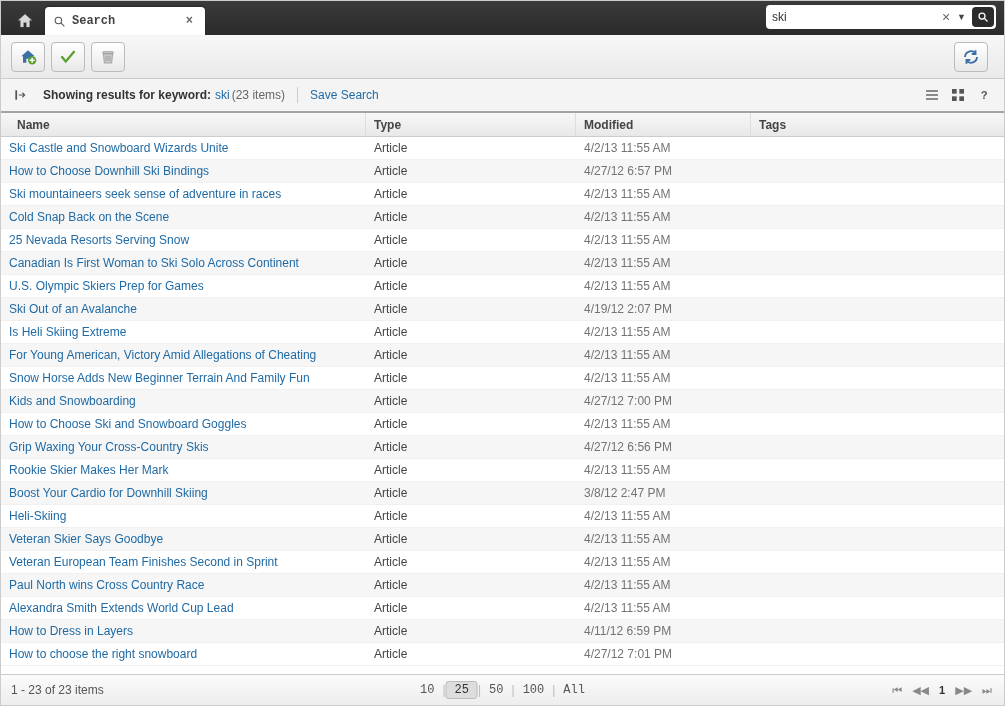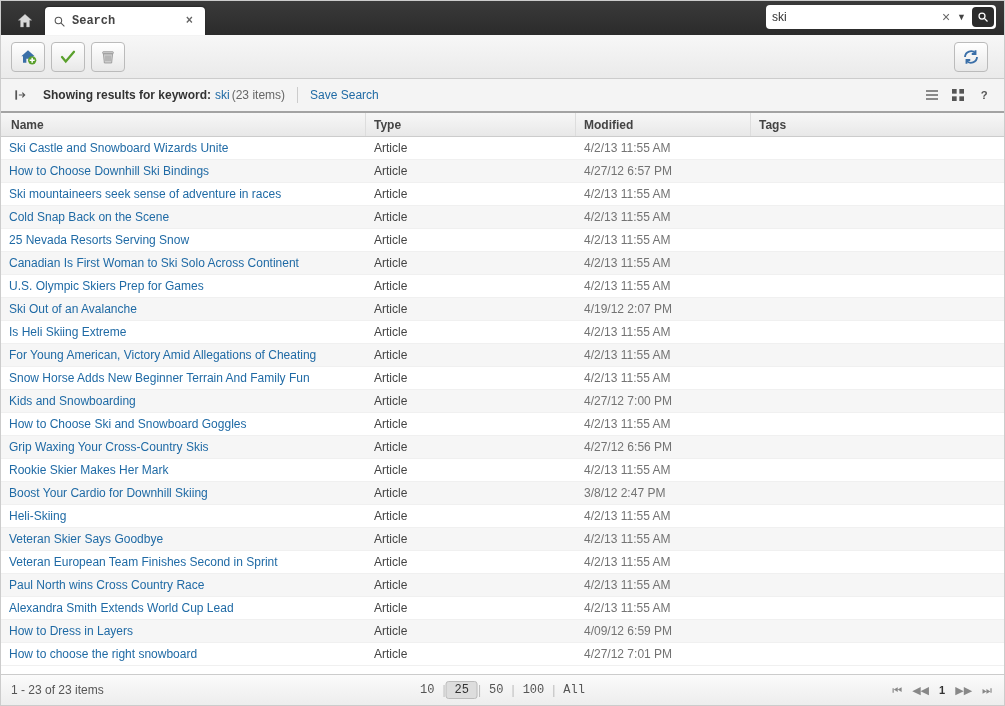--- a/index.html
+++ b/index.html
@@ -146,21 +146,21 @@
     background: linear-gradient(#f7f7f7,#e8e8e8);
     border-bottom:1px solid #ccc;
     font-weight:bold;
     color:#444;
   }
   .col-name { width:365px; padding-left:10px; }
   .col-type { width:210px; }
   .col-mod  { width:175px; }
   .col-tags { flex:1; padding-right:18px; }
   .thead > div { border-right:1px solid #ddd; display:flex; align-items:center; padding-left:8px; }
-  .thead > div:first-child { padding-left:10px; }
+  .thead > div:first-child { padding-left:16px; }
   .thead > div:last-child { border-right:none; }
 
   
   .tbody { overflow-y:auto; height: 530px; }
   .row {
     display:flex;
     height:23px;
     align-items:center;
     border-bottom:1px solid #f0f0f0;
     font-size:12px;
@@ -432,21 +432,21 @@
     </div>
     <div class="row">
       <div class="cell name"><a>Alexandra Smith Extends World Cup Lead</a></div>
       <div class="cell type">Article</div>
       <div class="cell mod">4/2/13 11:55 AM</div>
       <div class="cell tags"></div>
     </div>
     <div class="row">
       <div class="cell name"><a>How to Dress in Layers</a></div>
       <div class="cell type">Article</div>
-      <div class="cell mod">4/09/12 6:59 PM</div>
+      <div class="cell mod">4/11/12 6:59 PM</div>
       <div class="cell tags"></div>
     </div>
     <div class="row">
       <div class="cell name"><a>How to choose the right snowboard</a></div>
       <div class="cell type">Article</div>
       <div class="cell mod">4/27/12 7:01 PM</div>
       <div class="cell tags"></div>
     </div>
   </div>
 

